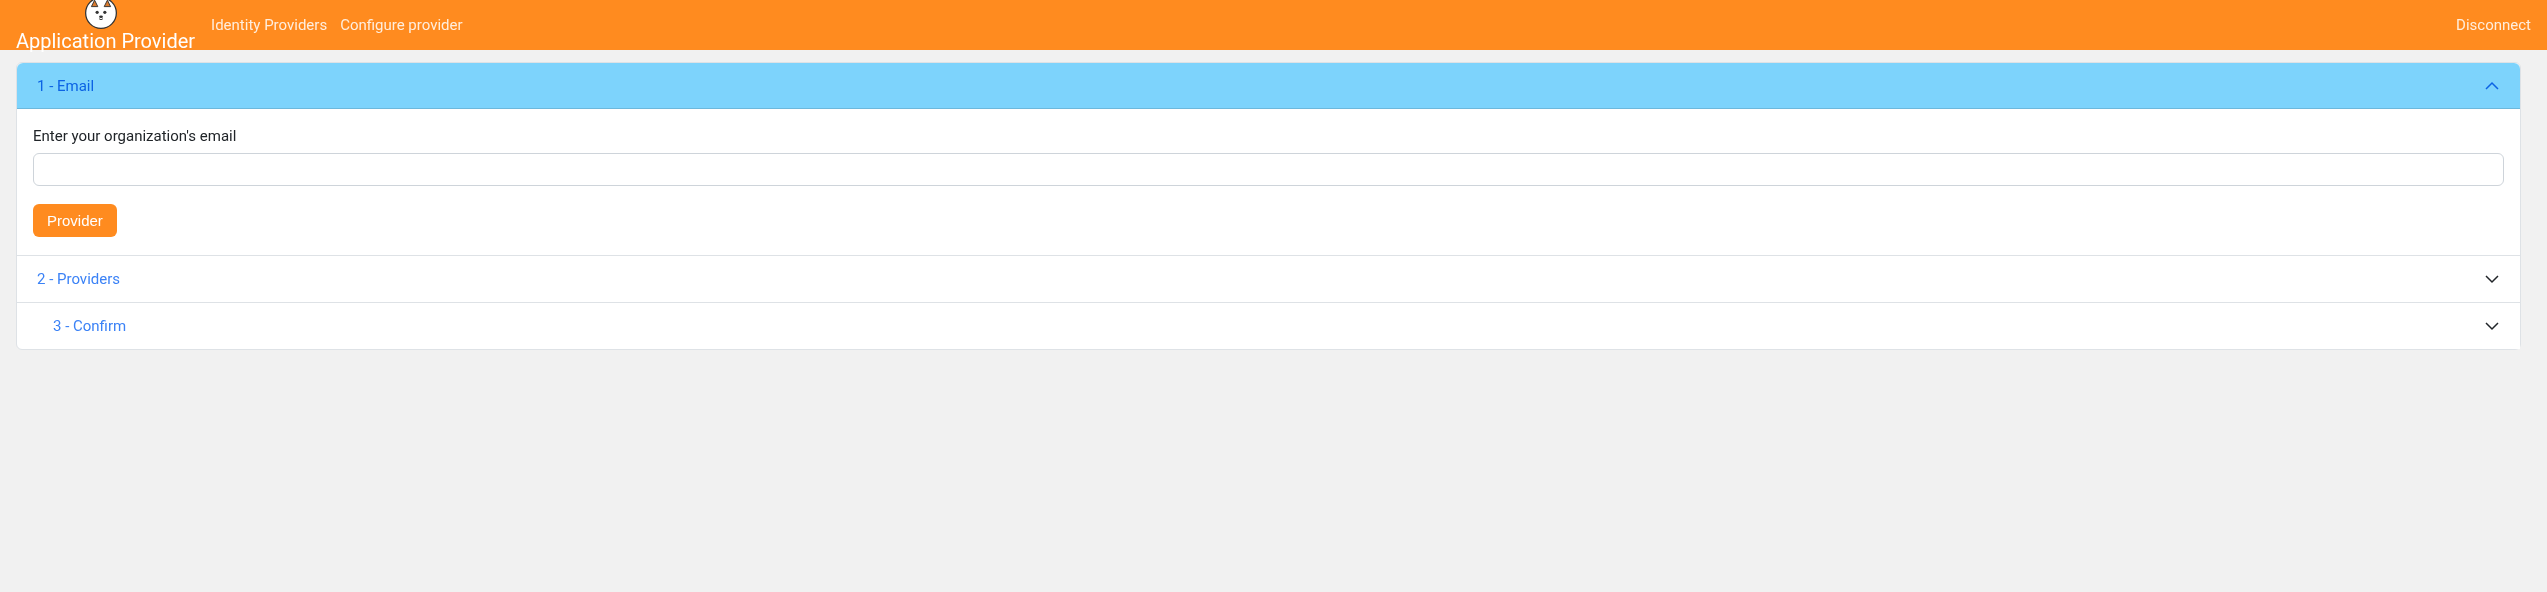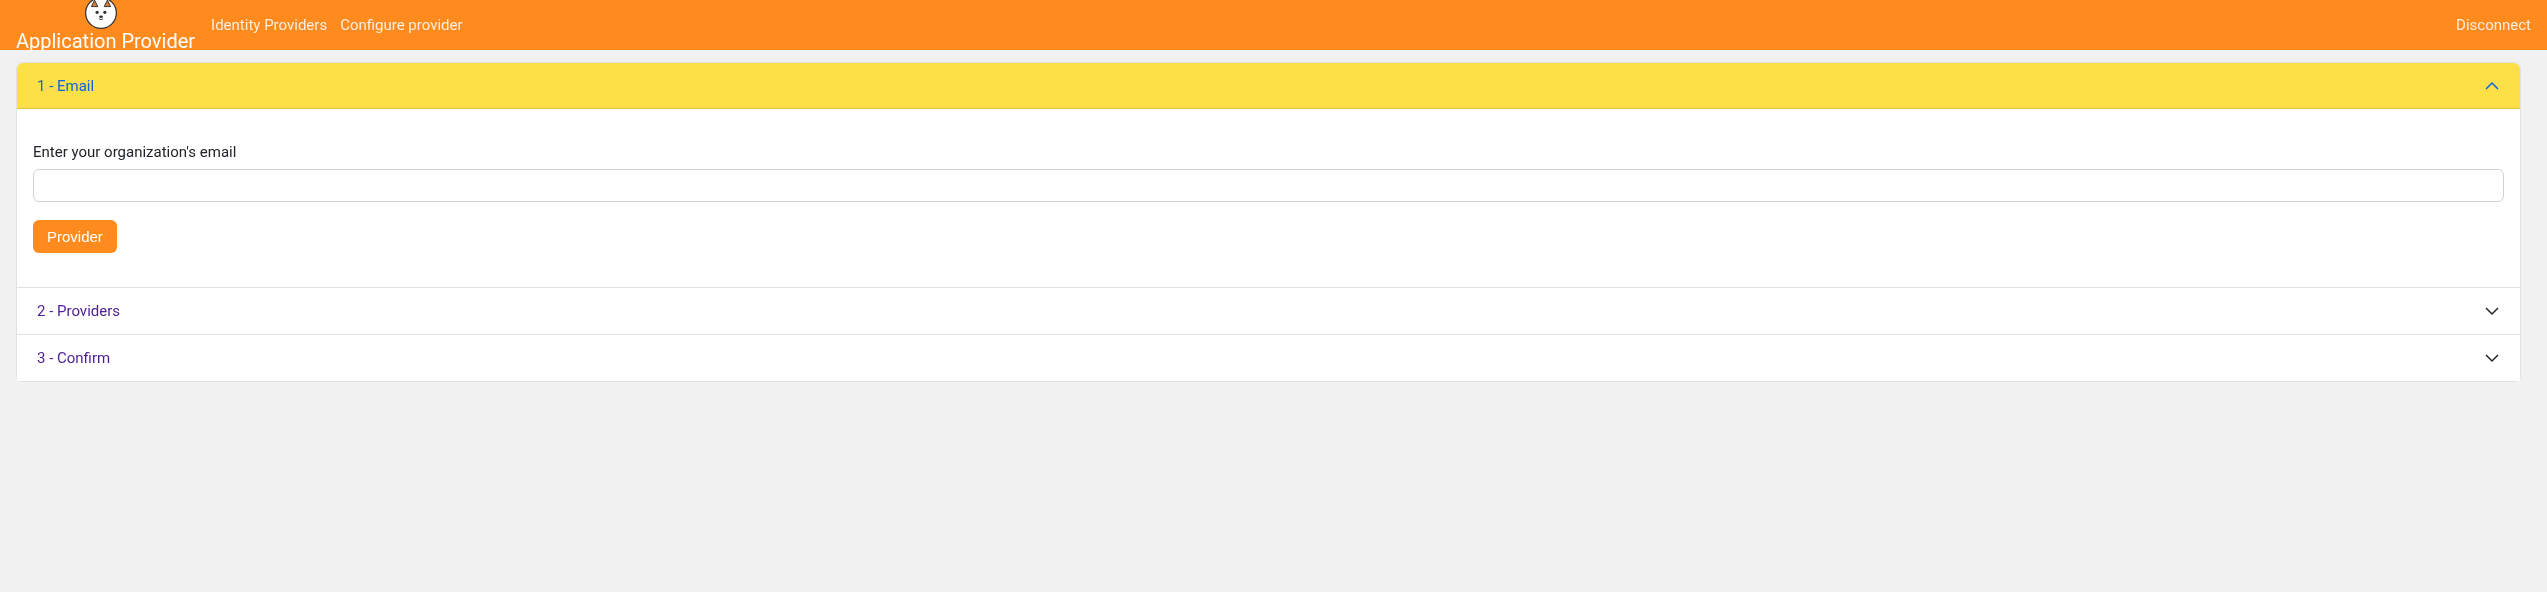--- a/index.html
+++ b/index.html
@@ -66,47 +66,48 @@
       background: #fff;
       border: 1px solid #dee2e6;
       border-radius: 6px;
       margin: 0 10px 0 10px;
     }
     .accordion-item {
       border-bottom: 1px solid #dee2e6;
     }
     .accordion-item:last-child {
       border-bottom: none;
+      margin-left: 16px;
     }
     .accordion-header {
       display: flex;
       align-items: center;
       justify-content: space-between;
       padding: 14px 20px;
       cursor: pointer;
       font-size: 15px;
     }
     .accordion-header.active {
-      background: #fde047;
+      background: #7dd3fc;
       color: #0c63e4;
       border-top-left-radius: 6px;
       border-top-right-radius: 6px;
       box-shadow: inset 0 -1px 0 rgba(0,0,0,.125);
     }
     .accordion-header.collapsed {
       background: #fff;
-      color: #4c1d95;
+      color: #3b82f6;
     }
     .chevron {
       width: 16px;
       height: 16px;
       flex-shrink: 0;
     }
     .accordion-body {
-      padding: 34px 16px;
+      padding: 18px 16px;
     }
     .form-label {
       display: block;
       font-size: 15px;
       margin-bottom: 8px;
       color: #212529;
     }
     .form-input {
       width: 100%;
       padding: 7px 12px;

